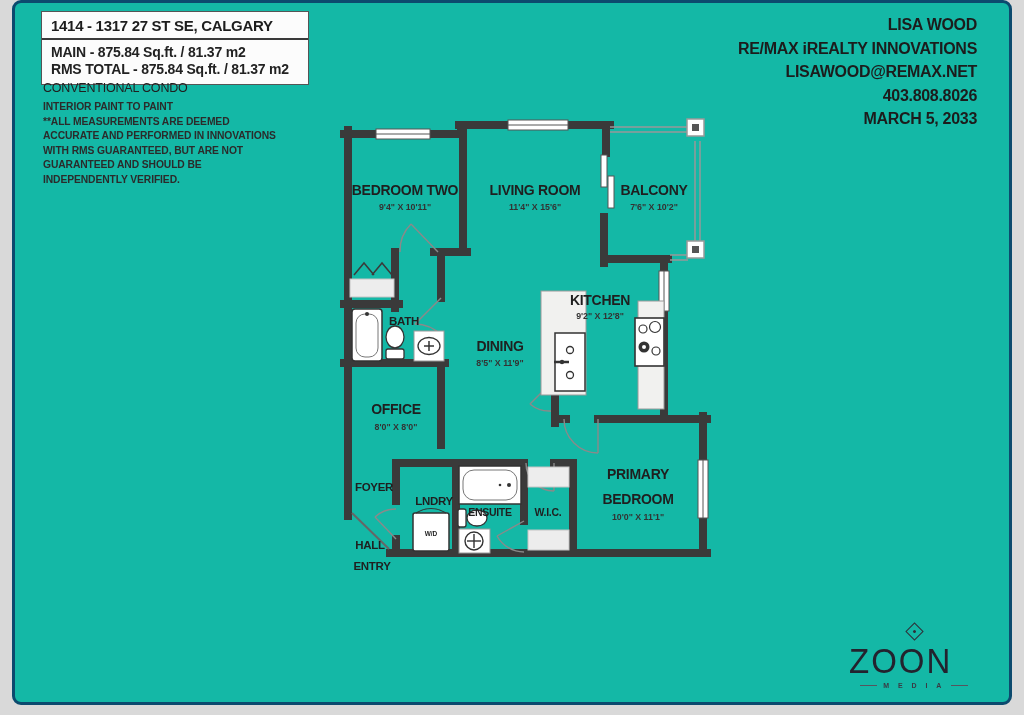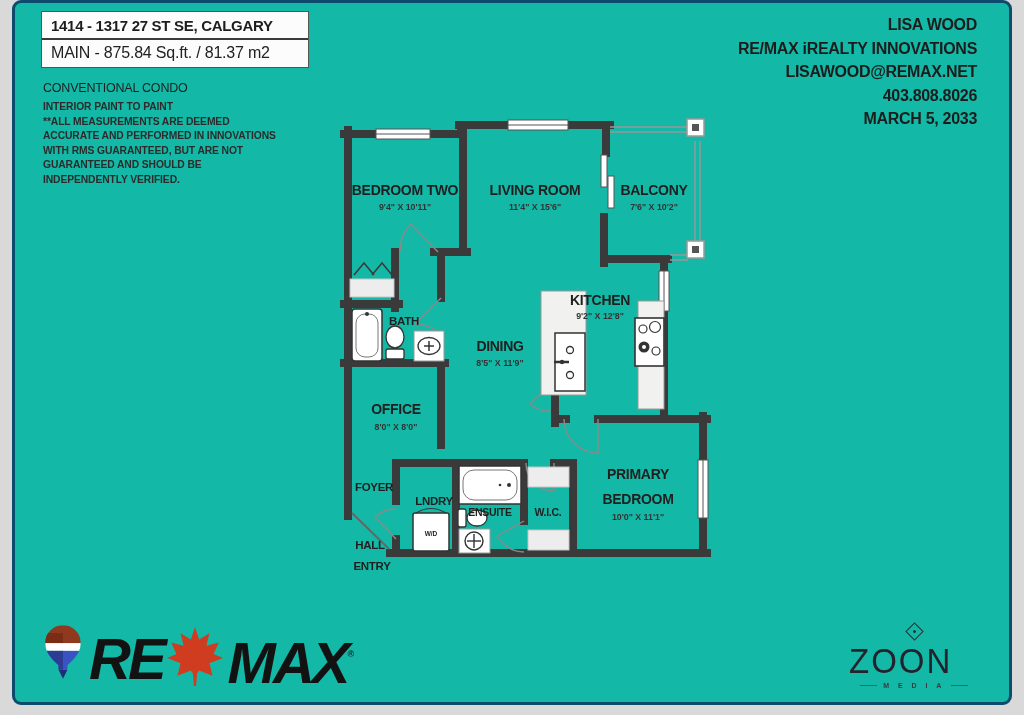--- a/index.html
+++ b/index.html
@@ -3,21 +3,21 @@
 <meta charset="utf-8">
 <style>
   html,body{margin:0;padding:0;background:#d9d9d9;font-family:"Liberation Sans",sans-serif;}
   #stage{position:relative;width:1024px;height:715px;overflow:hidden;background:#d9d9d9;}
   #page{position:absolute;left:12px;top:0;right:12px;bottom:10px;background:#14b8a6;
         border:3px solid #0c4a6e;border-radius:9px;}
   
   .infobox{position:absolute;left:26px;top:8px;width:266px;border:1.5px solid #555;background:#fcfcfc;}
   .infobox .addr{font-size:15px;font-weight:700;letter-spacing:-0.3px;color:#1d1d1d;
                  padding:5px 9px 4px 9px;border-bottom:2px solid #3a3a3a;}
-  .infobox .meas{padding:4px 9px 6px 9px;font-size:16px;font-weight:400;color:#222;line-height:17px;letter-spacing:-0.2px;}
+  .infobox .meas{padding:4px 9px 6px 9px;font-size:14px;font-weight:700;color:#222;line-height:17px;letter-spacing:-0.2px;}
   
   .legal{position:absolute;left:28px;top:78px;width:235px;color:#1f1f1f;}
   .legal .type{font-size:12.5px;font-weight:400;letter-spacing:-0.2px;margin-bottom:5px;}
   .legal .line{font-size:10.3px;font-weight:600;line-height:14.6px;letter-spacing:-0.1px;color:#2b2b2b;}
   
   .agent{position:absolute;top:10px;right:32px;text-align:right;color:#1c1c1c;}
   .agent div{font-size:16px;font-weight:600;line-height:23.5px;letter-spacing:-0.3px;}
   
   #plan{position:absolute;left:323px;top:110px;}
   svg text{font-family:"Liberation Sans",sans-serif;fill:#1f1f1f;}
@@ -46,20 +46,21 @@
 </head>
 <body>
 
 <div id="stage">
   <div id="page">
 
     <div class="infobox">
       <div class="addr">1414 - 1317 27 ST SE, CALGARY</div>
       <div class="meas">
         <div>MAIN - 875.84 Sq.ft. / 81.37 m2</div>
+        <div>RMS TOTAL - 875.84 Sq.ft. / 81.37 m2</div>
       </div>
     </div>
 
     <div class="legal">
       <div class="type">CONVENTIONAL CONDO</div>
       <div class="line">INTERIOR PAINT TO PAINT</div>
       <div class="line">**ALL MEASUREMENTS ARE DEEMED</div>
       <div class="line">ACCURATE AND PERFORMED IN INNOVATIONS</div>
       <div class="line">WITH RMS GUARANTEED, BUT ARE NOT</div>
       <div class="line">GUARANTEED AND SHOULD BE</div>
@@ -245,43 +246,20 @@
           <text class="room-xs" x="210" y="403">W.I.C.</text>
           <text class="room" x="300" y="366">PRIMARY</text>
           <text class="room" x="300" y="391">BEDROOM</text>
           <text class="dims" x="300" y="407">10'0" X 11'1"</text>
           <text class="room-sm" x="32" y="436">HALL</text>
           <text class="room-sm" x="34" y="457">ENTRY</text>
         </g>
       </svg>
     </div>
 
-    <div class="remax">
-      <svg class="balloon" width="40" height="56" viewBox="0 0 36 50">
-        <defs>
-            <clipPath id="bal">
-              <path d="M18,1 C27,1 34,8 34,17 C34,27 26,33 22,37 L22,41 L14,41 L14,37 C10,33 2,27 2,17 C2,8 9,1 18,1 Z"></path>
-            </clipPath>
-          </defs>
-        <g clip-path="url(#bal)">
-          <rect x="0" y="0" width="36" height="17" fill="#8f3a1e"></rect>
-          <rect x="0" y="8" width="18" height="9" fill="#7a2d14"></rect>
-          <rect x="0" y="17" width="36" height="7" fill="#ffffff"></rect>
-          <rect x="0" y="24" width="36" height="26" fill="#3a52c4"></rect>
-          <rect x="0" y="24" width="18" height="26" fill="#2c3b94"></rect>
-        </g>
-        <path d="M14,41 L22,41 L18,49 Z" fill="#1f2c77"></path>
-      </svg>
-      <span class="word">RE</span>
-      <svg class="leaf" width="62" height="62" viewBox="0 0 60 60">
-        <path fill="#d03c1f" d="M30,2 L34,14 L44,8 L41,20 L53,17 L48,28 L57,32 L44,37 L47,49 L34,44
-          L32,47 L31,59 L29,59 L28,47 L26,44 L13,49 L16,37 L3,32 L12,28 L7,17 L19,20 L16,8 L26,14 Z"></path>
-      </svg>
-      <span class="word"><span>MAX</span><span class="reg">®</span></span>
-    </div>
 
     <div class="zoon">
       <div class="dia">
           <i></i>
         </div>
       <div class="name">ZOON</div>
       <div class="sub">
         <span class="rule"></span>
         <span class="txt">M E D I A</span>
         <span class="rule"></span>

